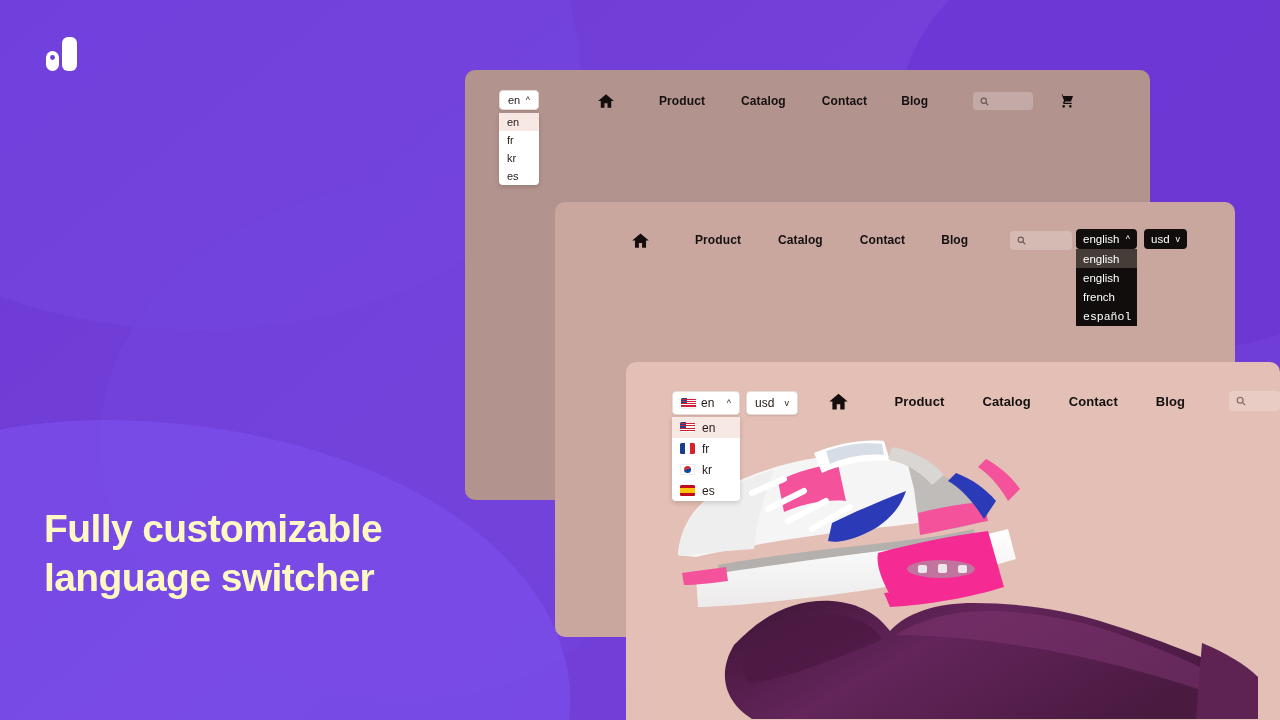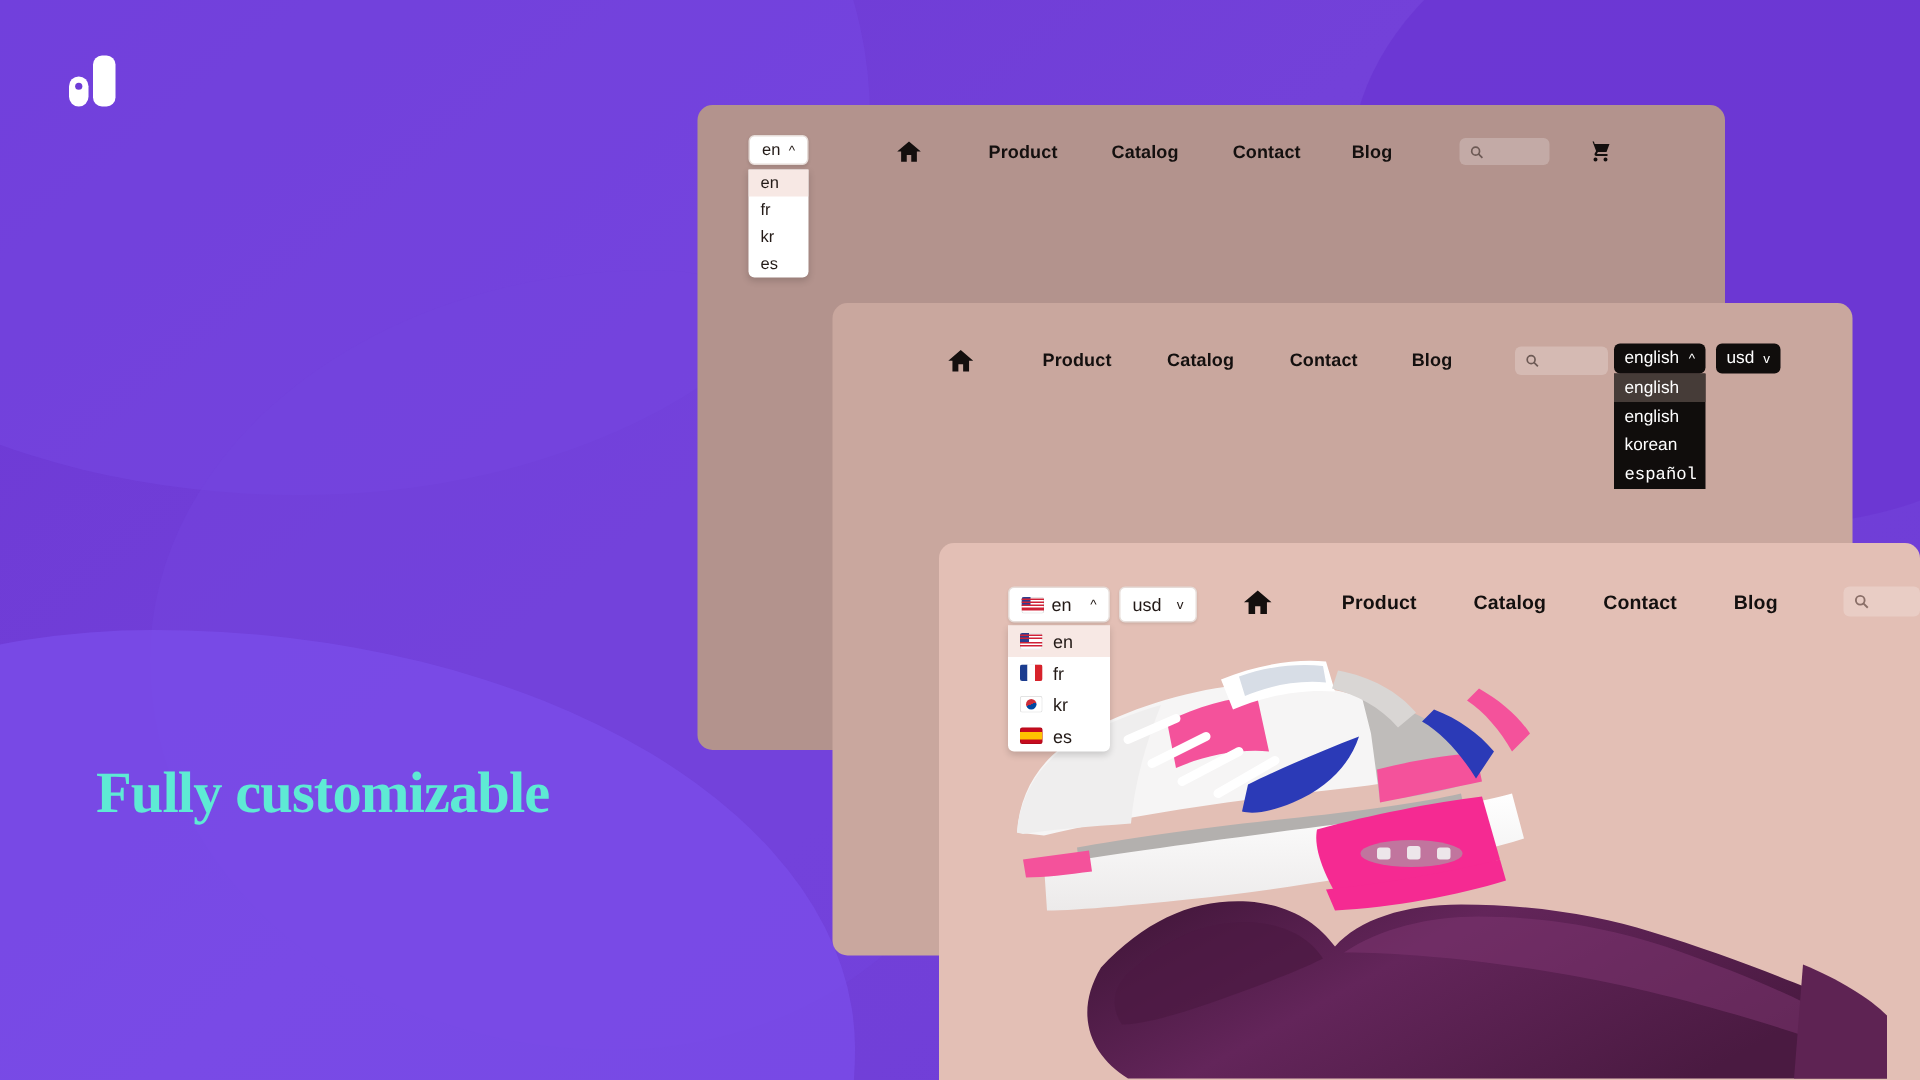--- a/index.html
+++ b/index.html
@@ -25,23 +25,23 @@
   .blob-d { position:absolute; width:520px; height:430px; right:-140px; top:-80px;
             background:#6B36D2; border-radius:50% 50% 45% 55% / 45% 55% 45% 55%;
             opacity:.85; }
   .blob-e { position:absolute; width:420px; height:380px; right:-60px; bottom:-120px;
             background:#6833CE; border-radius:50%; opacity:.6; }
 
   
   .logo { position:absolute; left:40px; top:32px; z-index:30; width:44px; height:44px; }
 
   
-  .headline { position:absolute; left:64px; top:505px; z-index:30;
-              color:#5eead4; font-size:39px; font-weight:bold;
-              line-height:1.25; letter-spacing:-0.6px;font-family:Liberation Serif, serif; }
+  .headline { position:absolute; left:44px; top:505px; z-index:30;
+              color:#fef9c3; font-size:39px; font-weight:bold;
+              line-height:1.25; letter-spacing:-0.6px; }
   .headline span { display:block; }
 
   
   .card { position:absolute; border-radius:10px; overflow:hidden; }
   .card-shot { position:absolute; inset:0; }
 
   #card1 { left:465px; top:70px; width:685px; height:430px; background:#B3938D; z-index:5; }
   #card2 { left:555px; top:202px; width:680px; height:435px; background:#C9A79E; z-index:10; }
   #card3 { left:626px; top:362px; width:654px; height:358px; background:#E3BFB5; z-index:15;
            border-bottom-left-radius:0; border-bottom-right-radius:0; }
@@ -105,20 +105,21 @@
 <div class="logo">
   <svg viewBox="0 0 44 44" width="44" height="44" aria-hidden="true">
     <rect x="22" y="5" width="15" height="34" rx="6" fill="#ffffff"></rect>
     <rect x="6" y="19" width="13" height="20" rx="6.5" fill="#ffffff"></rect>
     <circle cx="12.5" cy="25.5" r="2.4" fill="#6E3CD6"></circle>
   </svg>
 </div>
 
 <h1 class="headline">
   <span>Fully customizable</span>
+  <span>language switcher</span>
 </h1>
 
 <div class="card" id="card1">
 
   <div class="card-shot">
     <svg viewBox="0 0 685 430" width="685" height="430" style="position:absolute;inset:0;">
       <g transform="translate(215,150) scale(1.05)">
         <path d="M40 120 C45 70 90 35 150 25 C205 16 255 22 300 40 C330 52 352 66 364 82
                  L372 98 C340 104 300 106 250 108 C180 112 100 122 60 132 Z" fill="#f4f3f3"></path>
         <path d="M40 120 C80 112 150 104 230 100 C290 97 340 94 372 90 L376 112
@@ -226,21 +227,21 @@
       <span class="chev">^</span>
     </div>
     <div class="dd-list" style="width:61px;">
       <div class="dd-item sel" style="padding:3.5px 7px;font-size:11.5px;">
         <span>english</span>
         </div>
       <div class="dd-item" style="padding:3.5px 7px;font-size:11.5px;">
         <span>english</span>
         </div>
       <div class="dd-item" style="padding:3.5px 7px;font-size:11.5px;">
-        <span>korean</span>
+        <span>french</span>
         </div>
       <div class="dd-item" style="padding:3.5px 7px;font-size:11.5px;font-family:Liberation Mono, monospace;">
         <span>español</span>
         </div>
     </div>
   </div>
 
   <div class="dd dd-dark" style="position:absolute;left:589px;top:27px;">
     <div class="dd-trigger" style="padding:4px 7px;font-size:11.5px;width:43px;justify-content:space-between;">
       <span>usd</span>

